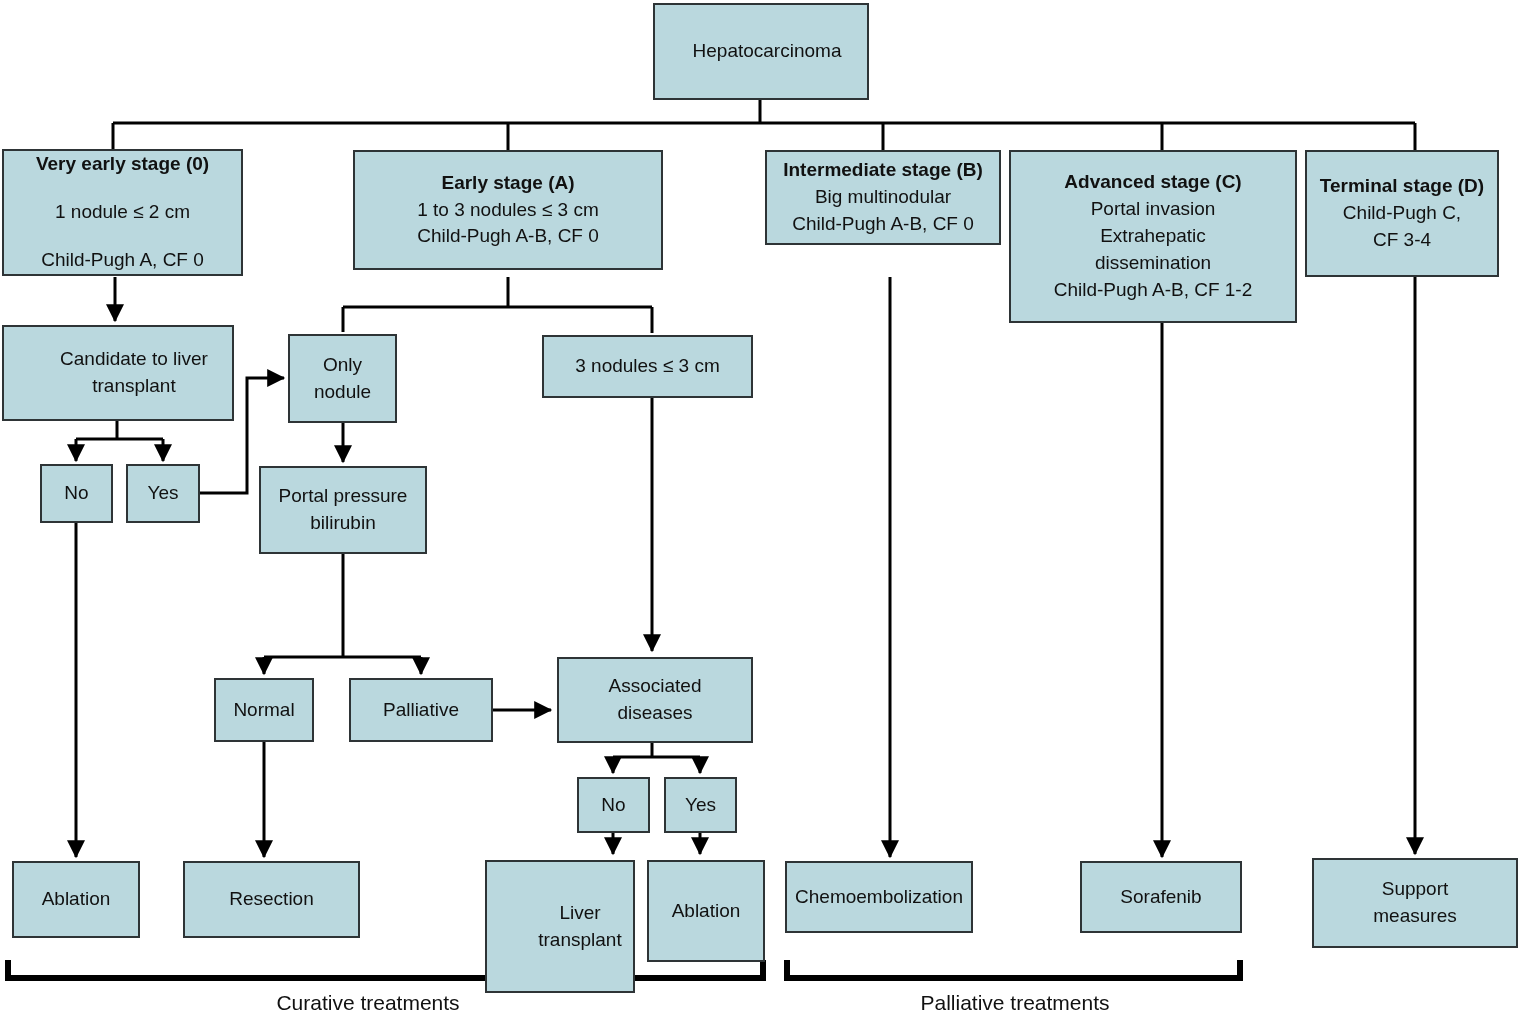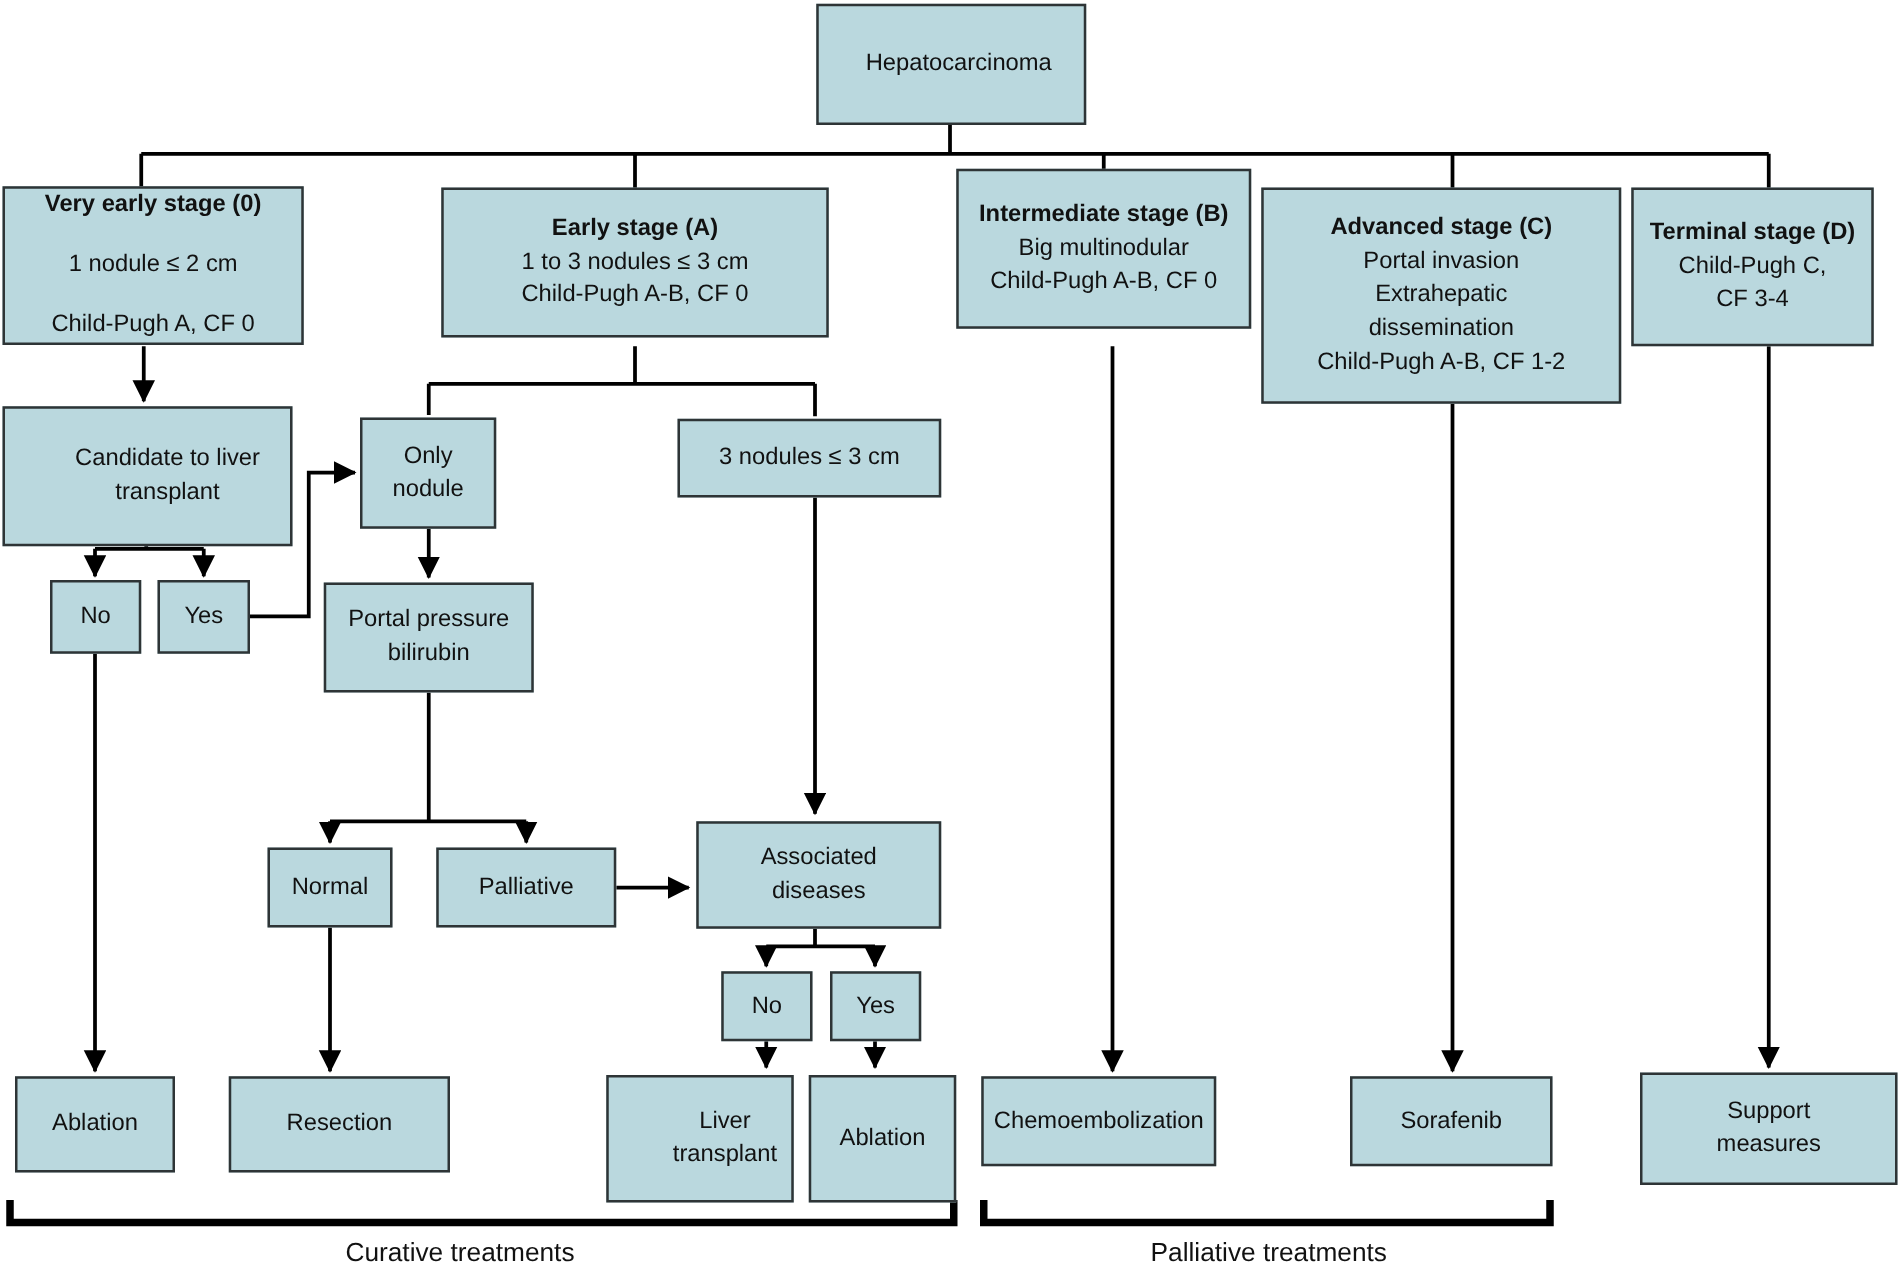--- a/index.html
+++ b/index.html
@@ -94,41 +94,41 @@
     <div class="nl">1 nodule ≤ 2 cm</div>
     <div class="nl">Child-Pugh A, CF 0</div>
   </div>
 
   <div class="node" style="left:353px;top:150px;width:310px;height:120px;">
     <div class="nt">Early stage (A)</div>
     <div class="nl">1 to 3 nodules ≤ 3 cm</div>
     <div class="nl">Child-Pugh A-B, CF 0</div>
   </div>
 
-  <div class="node" style="left:765px;top:135px;width:236px;height:128px;">
+  <div class="node" style="left:765px;top:150px;width:236px;height:95px;">
     <div class="nt">Intermediate stage (B)</div>
     <div class="nl">Big multinodular</div>
     <div class="nl">Child-Pugh A-B, CF 0</div>
   </div>
 
   <div class="node" style="left:1009px;top:150px;width:288px;height:173px;">
     <div class="nt">Advanced stage (C)</div>
     <div class="nl">Portal invasion</div>
     <div class="nl">Extrahepatic</div>
     <div class="nl">dissemination</div>
     <div class="nl">Child-Pugh A-B, CF 1-2</div>
   </div>
 
   <div class="node" style="left:1305px;top:150px;width:194px;height:127px;">
     <div class="nt">Terminal stage (D)</div>
     <div class="nl">Child-Pugh C,</div>
     <div class="nl">CF 3-4</div>
   </div>
 
-  <div class="node" style="left:2px;top:325px;width:232px;height:112px;padding-left:32px;">
+  <div class="node" style="left:2px;top:325px;width:232px;height:96px;padding-left:32px;">
     <div class="nl">Candidate to liver</div>
     <div class="nl">transplant</div>
   </div>
 
   <div class="node" style="left:40px;top:464px;width:73px;height:59px;">
     <div class="nl">No</div>
   </div>
 
   <div class="node" style="left:126px;top:464px;width:74px;height:59px;">
     <div class="nl">Yes</div>
@@ -170,21 +170,21 @@
   </div>
 
   <div class="node" style="left:12px;top:861px;width:128px;height:77px;">
     <div class="nl">Ablation</div>
   </div>
 
   <div class="node" style="left:183px;top:861px;width:177px;height:77px;">
     <div class="nl">Resection</div>
   </div>
 
-  <div class="node" style="left:485px;top:860px;width:150px;height:102px;padding-left:40px;">
+  <div class="node" style="left:485px;top:860px;width:150px;height:133px;padding-left:40px;">
     <div class="nl">Liver</div>
     <div class="nl">transplant</div>
   </div>
 
   <div class="node" style="left:647px;top:860px;width:118px;height:102px;">
     <div class="nl">Ablation</div>
   </div>
 
   <div class="node" style="left:785px;top:861px;width:188px;height:72px;">
     <div class="nl">Chemoembolization</div>

